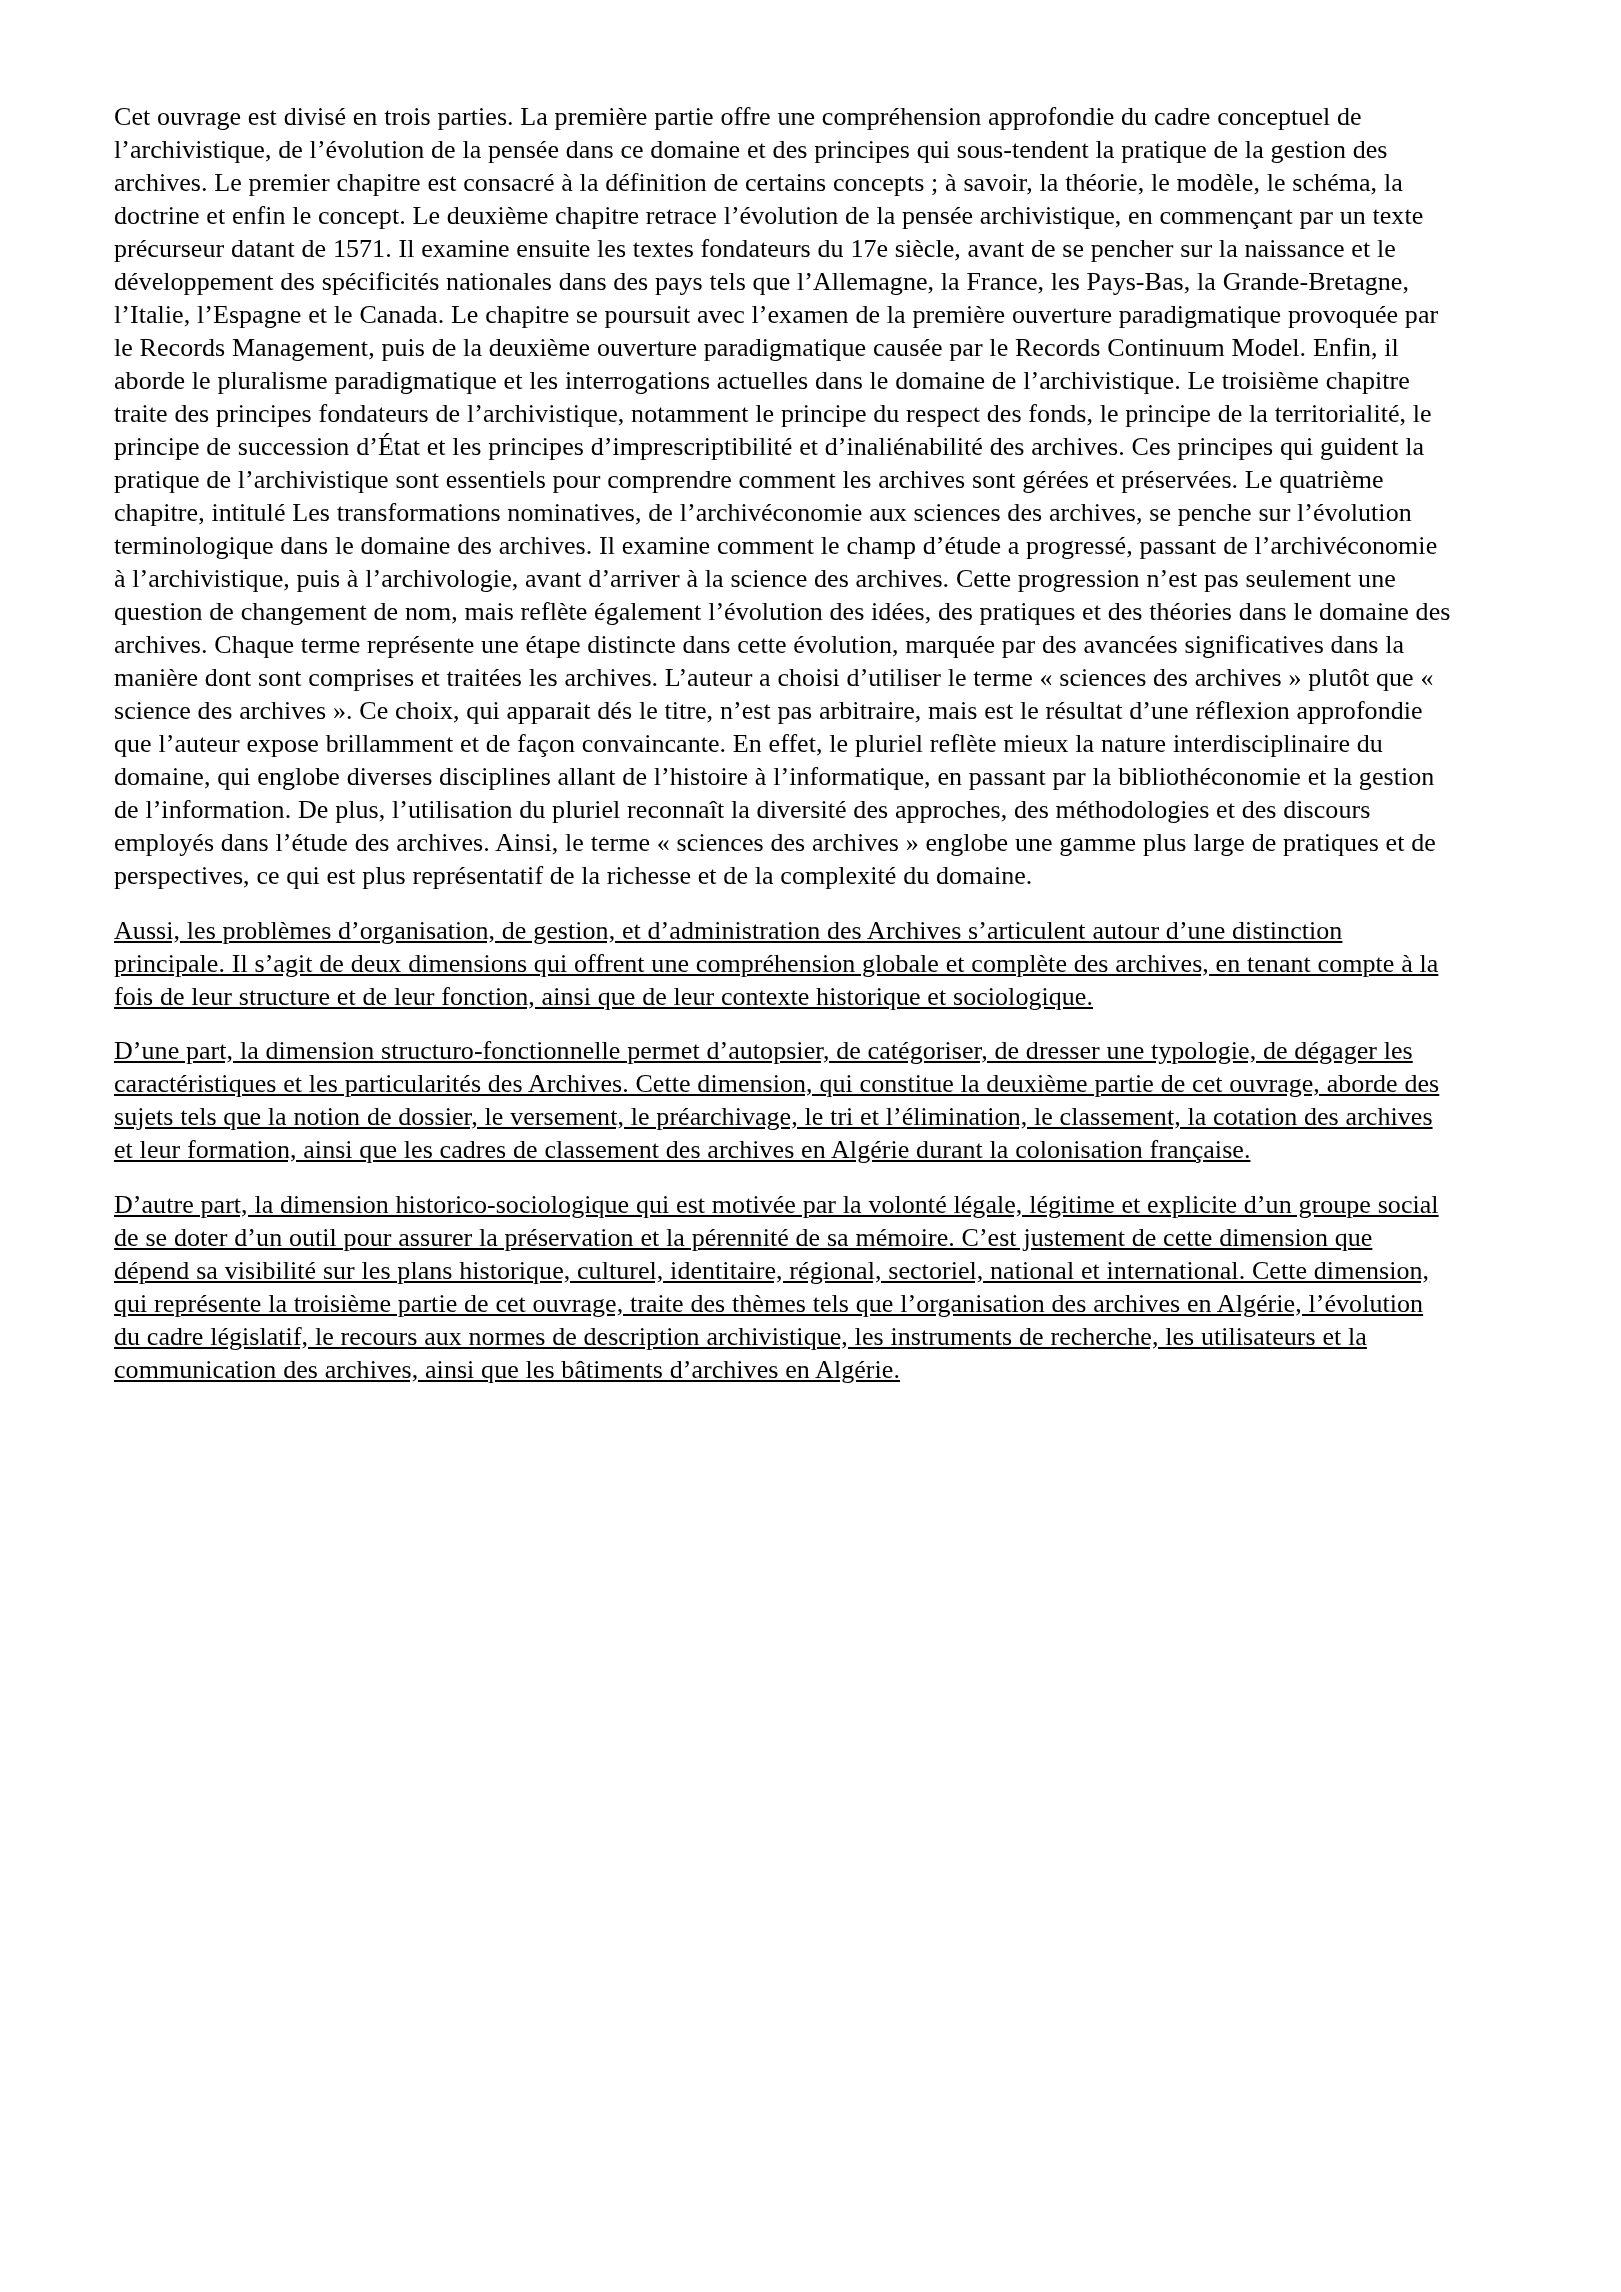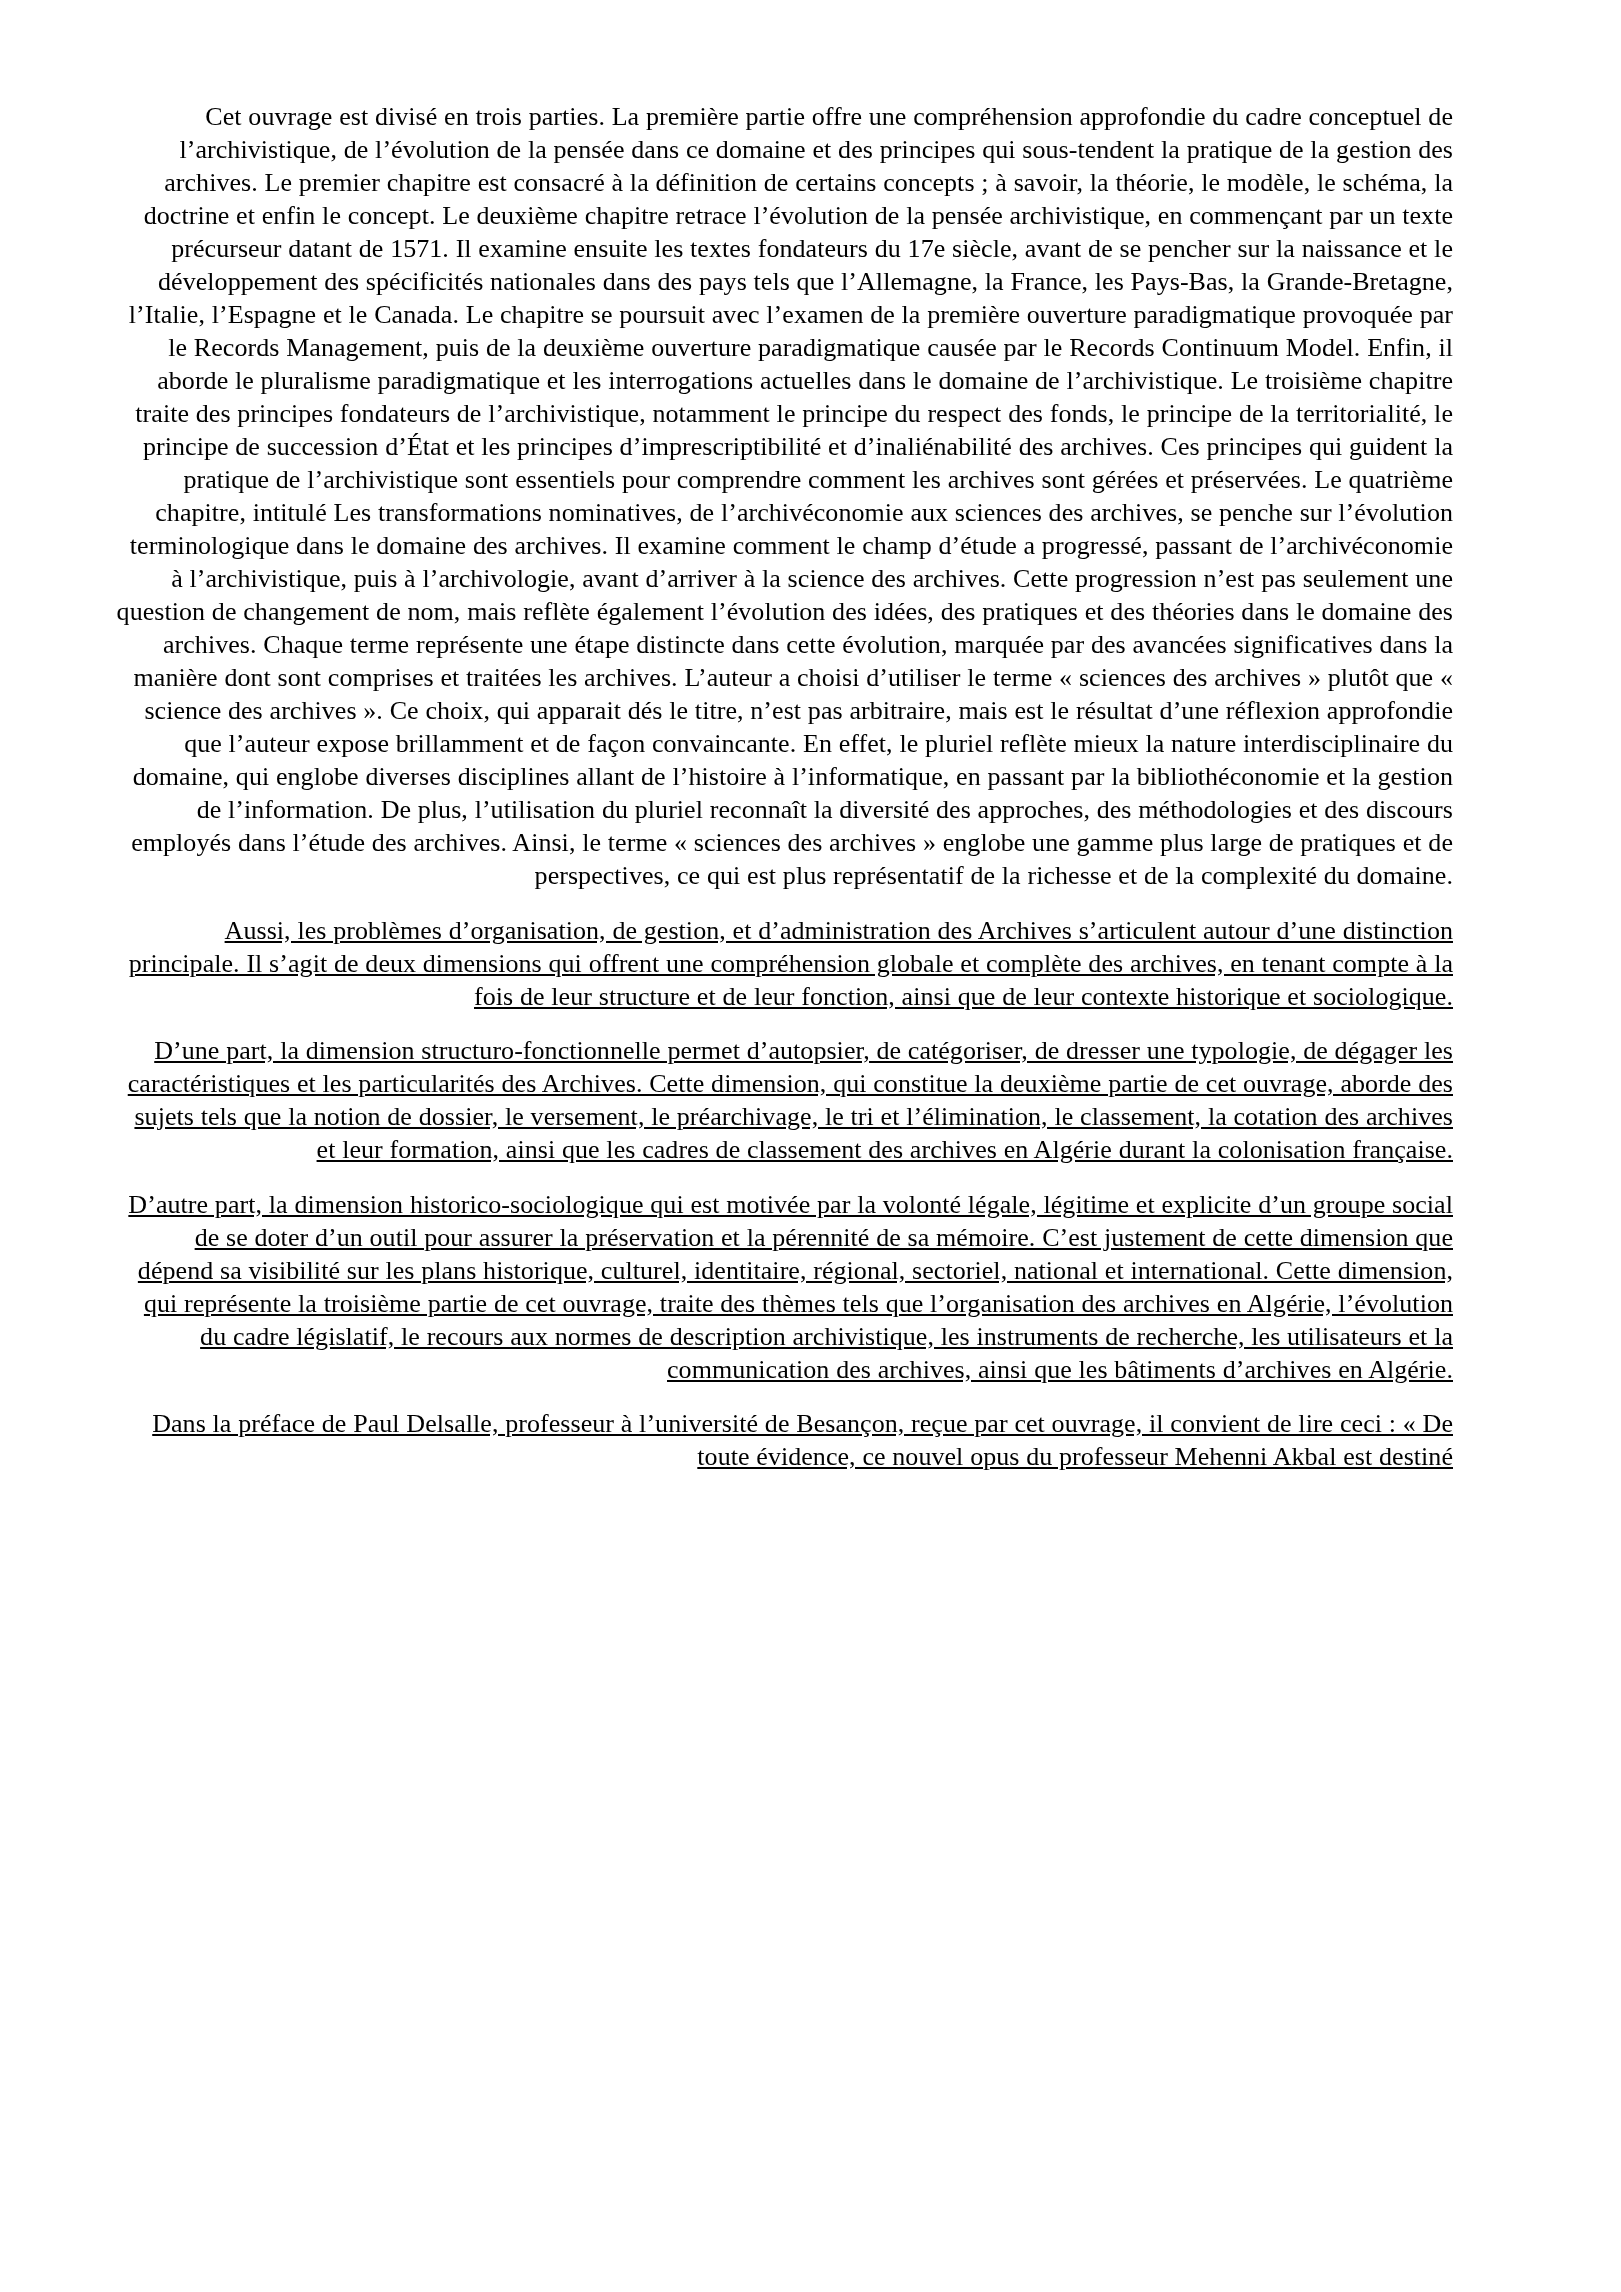--- a/index.html
+++ b/index.html
@@ -28,37 +28,36 @@
   .text-block {
     position: absolute;
     left: 102px;
     top: 100px;
     width: 1351px;
   }
   p.para {
     margin: 0 0 0 12px;
     font-size: 26px;
     line-height: 33px;
-    text-align: right;
+    text-align: left;
     letter-spacing: 0.05px;
     word-spacing: 0.2px;
     text-indent: 0;
     hyphens: none;
     -webkit-hyphens: none;
   }
   p.para + p.para {
     margin-top: 21.6px;
     text-decoration: underline;
   }
 </style>
 </head>
 <body>
 
 <div class="page">
   <div class="text-block">
     <p class="para">Cet ouvrage est divisé en trois parties. La première partie offre une compréhension approfondie du cadre conceptuel de l’archivistique, de l’évolution de la pensée dans ce domaine et des principes qui sous-tendent la pratique de la gestion des archives. Le premier chapitre est consacré à la définition de certains concepts ; à savoir, la théorie, le modèle, le schéma, la doctrine et enfin le concept. Le deuxième chapitre retrace l’évolution de la pensée archivistique, en commençant par un texte précurseur datant de 1571. Il examine ensuite les textes fondateurs du 17e siècle, avant de se pencher sur la naissance et le développement des spécificités nationales dans des pays tels que l’Allemagne, la France, les Pays-Bas, la Grande-Bretagne, l’Italie, l’Espagne et le Canada. Le chapitre se poursuit avec l’examen de la première ouverture paradigmatique provoquée par le Records Management, puis de la deuxième ouverture paradigmatique causée par le Records Continuum Model. Enfin, il aborde le pluralisme paradigmatique et les interrogations actuelles dans le domaine de l’archivistique. Le troisième chapitre traite des principes fondateurs de l’archivistique, notamment le principe du respect des fonds, le principe de la territorialité, le principe de succession d’État et les principes d’imprescriptibilité et d’inaliénabilité des archives. Ces principes qui guident la pratique de l’archivistique sont essentiels pour comprendre comment les archives sont gérées et préservées. Le quatrième chapitre, intitulé Les transformations nominatives, de l’archivéconomie aux sciences des archives, se penche sur l’évolution terminologique dans le domaine des archives. Il examine comment le champ d’étude a progressé, passant de l’archivéconomie à l’archivistique, puis à l’archivologie, avant d’arriver à la science des archives. Cette progression n’est pas seulement une question de changement de nom, mais reflète également l’évolution des idées, des pratiques et des théories dans le domaine des archives. Chaque terme représente une étape distincte dans cette évolution, marquée par des avancées significatives dans la manière dont sont comprises et traitées les archives. L’auteur a choisi d’utiliser le terme « sciences des archives » plutôt que « science des archives ». Ce choix, qui apparait dés le titre, n’est pas arbitraire, mais est le résultat d’une réflexion approfondie que l’auteur expose brillamment et de façon convaincante. En effet, le pluriel reflète mieux la nature interdisciplinaire du domaine, qui englobe diverses disciplines allant de l’histoire à l’informatique, en passant par la bibliothéconomie et la gestion de l’information. De plus, l’utilisation du pluriel reconnaît la diversité des approches, des méthodologies et des discours employés dans l’étude des archives. Ainsi, le terme « sciences des archives » englobe une gamme plus large de pratiques et de perspectives, ce qui est plus représentatif de la richesse et de la complexité du domaine.</p>
     <p class="para">Aussi, les problèmes d’organisation, de gestion, et d’administration des Archives s’articulent autour d’une distinction principale. Il s’agit de deux dimensions qui offrent une compréhension globale et complète des archives, en tenant compte à la fois de leur structure et de leur fonction, ainsi que de leur contexte historique et sociologique.</p>
     <p class="para">D’une part, la dimension structuro-fonctionnelle permet d’autopsier, de catégoriser, de dresser une typologie, de dégager les caractéristiques et les particularités des Archives. Cette dimension, qui constitue la deuxième partie de cet ouvrage, aborde des sujets tels que la notion de dossier, le versement, le préarchivage, le tri et l’élimination, le classement, la cotation des archives et leur formation, ainsi que les cadres de classement des archives en Algérie durant la colonisation française.</p>
     <p class="para">D’autre part, la dimension historico-sociologique qui est motivée par la volonté légale, légitime et explicite d’un groupe social de se doter d’un outil pour assurer la préservation et la pérennité de sa mémoire. C’est justement de cette dimension que dépend sa visibilité sur les plans historique, culturel, identitaire, régional, sectoriel, national et international. Cette dimension, qui représente la troisième partie de cet ouvrage, traite des thèmes tels que l’organisation des archives en Algérie, l’évolution du cadre législatif, le recours aux normes de description archivistique, les instruments de recherche, les utilisateurs et la communication des archives, ainsi que les bâtiments d’archives en Algérie.</p>
-    <p class="para">Dans la préface de Paul Delsalle, professeur à l’université de Besançon, reçue par cet ouvrage, il convient de lire ceci : « De toute évidence, ce nouvel opus du professeur Mehenni Akbal est destiné</p>
   </div>
 </div>
 
 
 </body></html>

